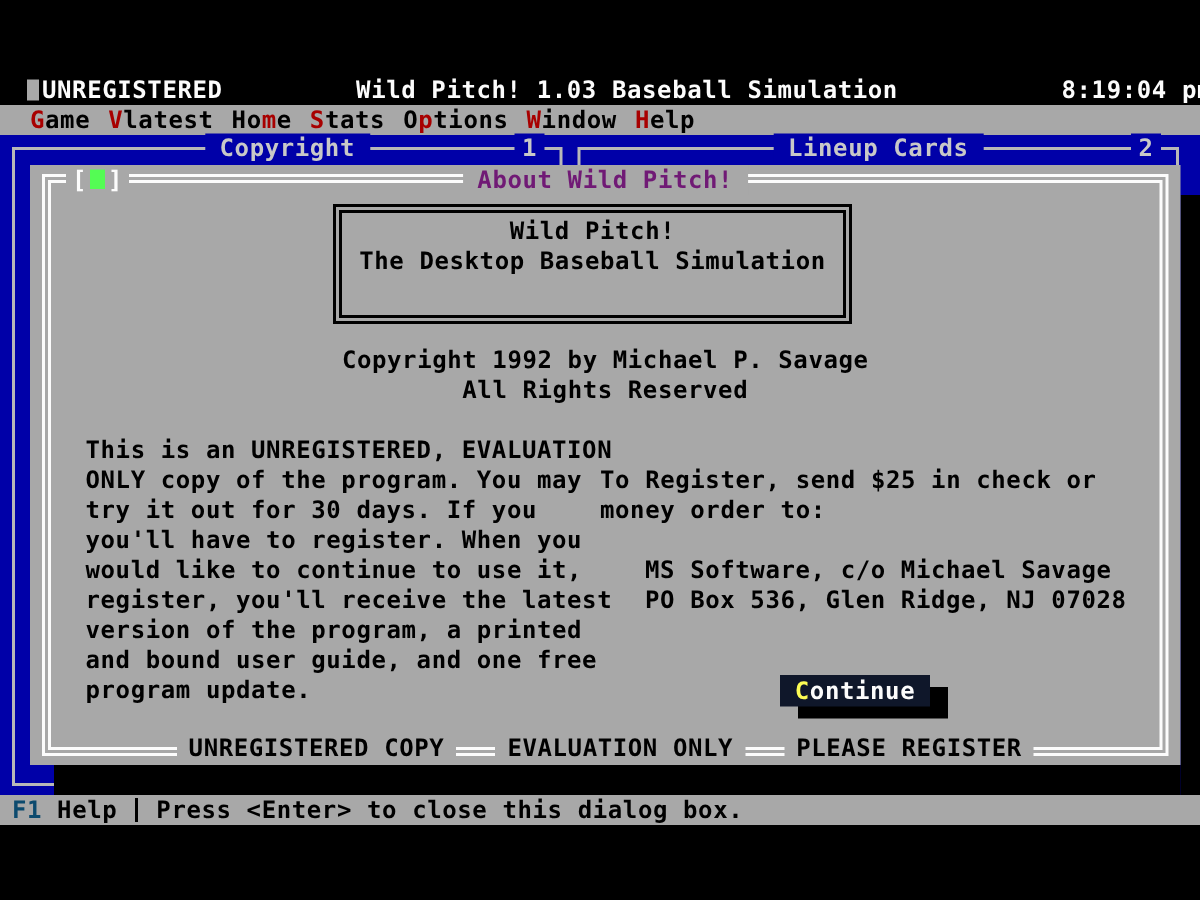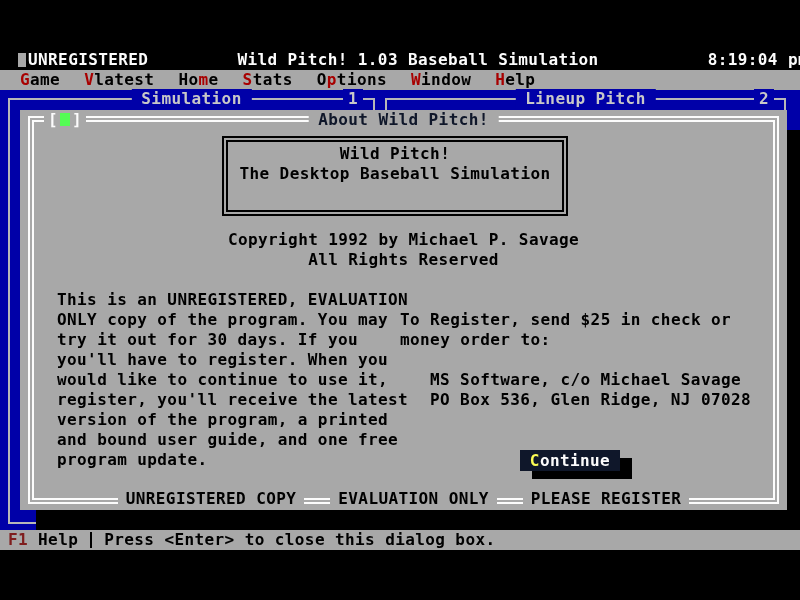--- a/index.html
+++ b/index.html
@@ -12,21 +12,21 @@
 
   
   .title-bar{position:absolute;top:0;left:18px;width:800px;height:20px;background:#000;color:#fcfcfc;}
   .tb-left{position:absolute;left:10px;top:0;line-height:20px;white-space:nowrap;}
   .tb-center{position:absolute;left:0;top:0;width:100%;text-align:center;line-height:20px;white-space:nowrap;}
   .tb-right{position:absolute;right:10px;top:0;line-height:20px;white-space:nowrap;margin-left:32px;}
   .mouse{position:absolute;top:3px;left:0;width:8px;height:14px;background:#a8a8a8;}
 
   
   .menu-bar{position:absolute;top:20px;left:0;width:800px;height:20px;background:#a8a8a8;
-    display:flex;gap:24px;padding-left:20px;box-sizing:border-box;line-height:20px;}
+    display:flex;gap:12px;padding-left:20px;box-sizing:border-box;line-height:20px;}
   .menu-item{white-space:nowrap;cursor:default;}
   .hot{color:#a80000;}
 
   
   .desktop{position:absolute;top:40px;left:0;width:800px;height:440px;background:#0000a8;}
 
   
   .bg-window{position:absolute;border:2px solid #b8b8b8;box-sizing:border-box;}
   .win-scoreboard{left:8px;top:8px;width:367px;height:426px;}
   .win-lineup{left:385px;top:8px;width:401px;height:426px;}
@@ -38,21 +38,21 @@
   
   .shadow{position:absolute;background:#000;}
   .shadow-right{left:787px;top:40px;width:13px;height:400px;}
   .shadow-bottom{left:36px;top:420px;width:751px;height:20px;}
 
   
   .dialog{position:absolute;left:20px;top:20px;width:767px;height:400px;background:#a8a8a8;}
   .dlg-border{position:absolute;left:8px;right:8px;top:6px;bottom:6px;
     border:6px double #fcfcfc;pointer-events:none;z-index:1;}
   .dlg-title{position:absolute;top:0;left:50%;transform:translateX(-50%);line-height:20px;
-    background:#a8a8a8;padding:0 10px;color:#0f172a;white-space:nowrap;z-index:2;}
+    background:#a8a8a8;padding:0 10px;color:#701a75;white-space:nowrap;z-index:2;}
   .close-box{position:absolute;top:0;left:24px;line-height:20px;background:#a8a8a8;
     padding:0 4px;color:#fcfcfc;z-index:2;cursor:pointer;white-space:nowrap;}
   .close-glyph{display:inline-block;width:10px;height:13px;background:#54fc54;
     margin:0 2px;vertical-align:-1px;}
 
   .about-box{position:absolute;left:202px;top:26px;width:346px;height:80px;
     border:6px double #000;box-sizing:border-box;text-align:center;padding-top:2px;}
   .about-box div{line-height:20px;white-space:nowrap;}
 
   .copyright{position:absolute;top:120px;left:0;width:100%;text-align:center;}
@@ -71,21 +71,21 @@
     color:#fcfcfc;text-align:center;line-height:21px;cursor:pointer;white-space:nowrap;}
   .hot-yellow{color:#fcfc54;}
 
   .badges{position:absolute;bottom:1px;left:0;width:100%;display:flex;justify-content:center;
     gap:26px;line-height:20px;z-index:2;}
   .badges span{background:#a8a8a8;padding:0 8px;white-space:nowrap;}
 
   
   .status-bar{position:absolute;top:480px;left:0;width:800px;height:20px;background:#a8a8a8;
     line-height:20px;display:flex;align-items:center;}
-  .sb-f1{color:#7f1d1d;margin-left:8px;}
+  .sb-f1{color:#0c4a6e;margin-left:8px;}
   .sb-help{margin-left:10px;}
   .sb-div{border-left:2px solid #000;height:16px;margin:0 12px;}
   .sb-msg{white-space:nowrap;}
 </style>
 </head>
 <body>
 
 <div class="screen">
 
   <div class="title-bar">
@@ -101,26 +101,26 @@
     <span class="menu-item"><span>Ho</span><span class="hot">m</span><span>e</span></span>
     <span class="menu-item"><span></span><span class="hot">S</span><span>tats</span></span>
     <span class="menu-item"><span>O</span><span class="hot">p</span><span>tions</span></span>
     <span class="menu-item"><span></span><span class="hot">W</span><span>indow</span></span>
     <span class="menu-item"><span></span><span class="hot">H</span><span>elp</span></span>
   </div>
 
   <div class="desktop">
 
     <div class="bg-window win-scoreboard">
-      <span class="win-title">Simulation</span>
+      <span class="win-title">Copyright</span>
       <span class="win-num">1</span>
     </div>
 
     <div class="bg-window win-lineup">
-      <span class="win-title">Lineup Pitch</span>
+      <span class="win-title">Lineup Cards</span>
       <span class="win-num">2</span>
     </div>
 
     <div class="shadow shadow-right"></div>
     <div class="shadow shadow-bottom"></div>
 
     <div class="dialog">
       <div class="dlg-border"></div>
 
       <span class="close-box">[<span class="close-glyph"></span>]</span>

